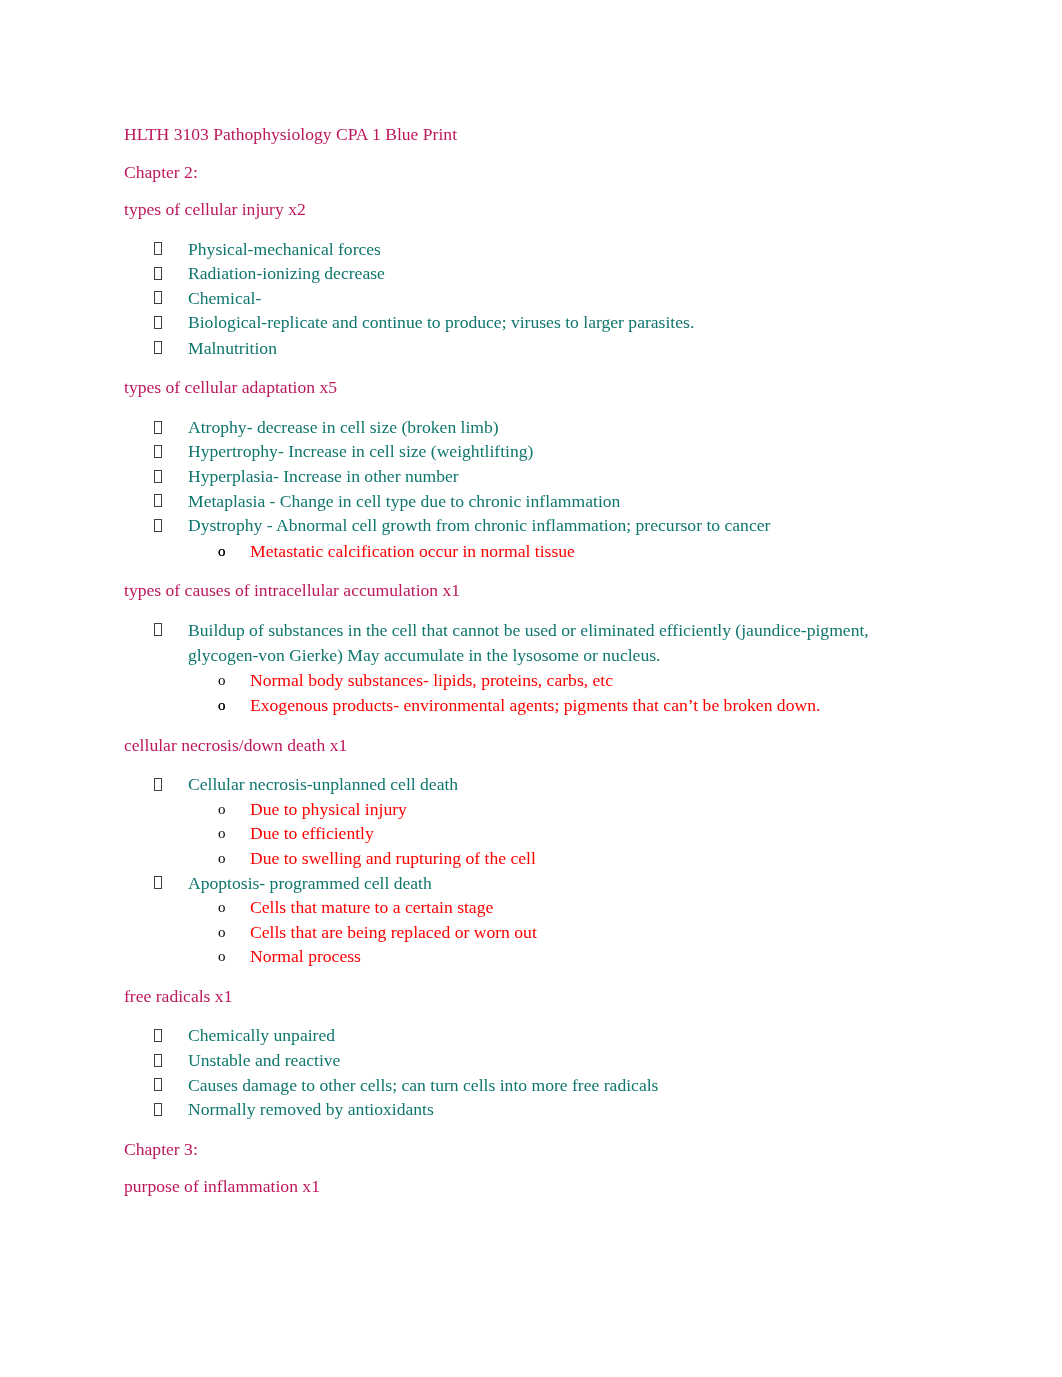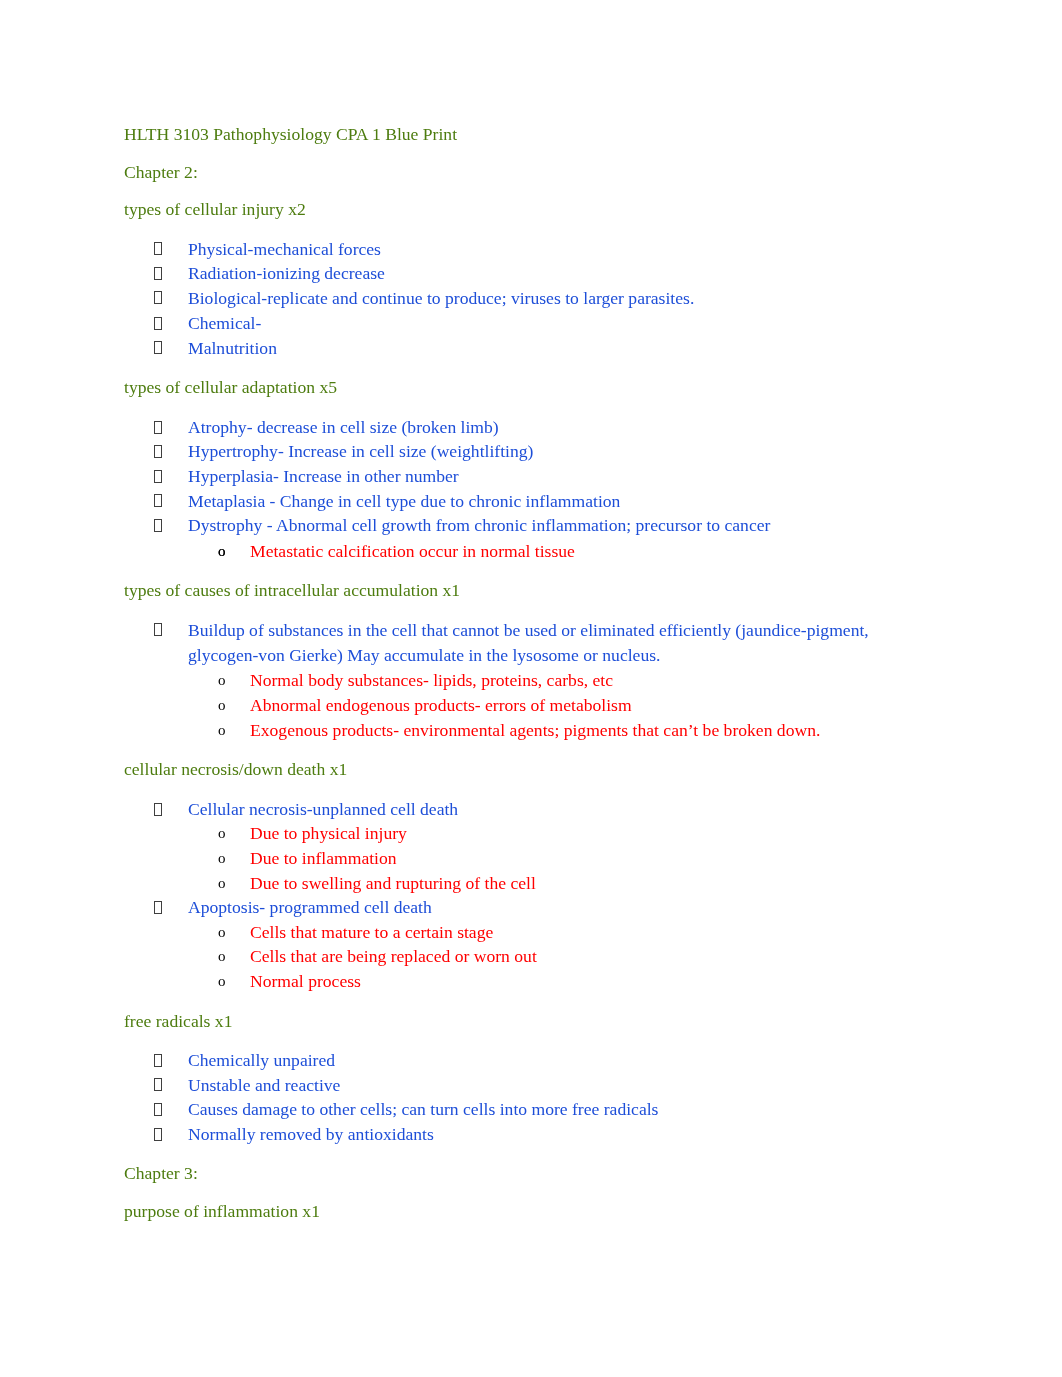--- a/index.html
+++ b/index.html
@@ -19,39 +19,39 @@
     width: 1062px;
     height: 1377px;
     background: #ffffff;
     padding: 124px 124px 0 124px;
   }
 
   
   .para {
     font-size: 17.6px;
     line-height: 20px;
-    color: #4d7c0f;
+    color: #be185d;
     margin: 0 0 17.5px 0;
     white-space: pre-wrap;
   }
   .para.title { margin-bottom: 17.5px; }
 
   
   .list {
     margin: 0 0 17px 0;
     padding: 0;
     list-style: none;
   }
 
   .l1 {
     position: relative;
     padding-left: 64px;          
     font-size: 17.6px;
     line-height: 24.6px;
-    color: #1d4ed8;
+    color: #0f766e;
     margin: 0;
     text-indent: 0;
   }
   .l1 > .marker {
     position: absolute;
     left: 30px;                  
     top: 0;
     width: 11px;
     height: 24.6px;
     display: flex;
@@ -102,26 +102,26 @@
   <div id="body-root">
       <p class="para">Chapter 2:</p>
       <p class="para">types of cellular injury x2</p>
       <div class="list">
         <div class="l1"><span class="marker">
             <span class="tofu"></span>
           </span><span class="txt">Physical-mechanical forces</span></div>
         <div class="l1"><span class="marker">
             <span class="tofu"></span>
           </span><span class="txt">Radiation-ionizing decrease</span></div>
+        <div class="l1"><span class="marker">
+            <span class="tofu"></span>
+          </span><span class="txt">Chemical-</span></div>
         <div class="l1 wrap"><span class="marker">
             <span class="tofu"></span>
           </span><span class="txt">Biological-replicate and continue to produce; viruses to larger parasites.</span></div>
-        <div class="l1"><span class="marker">
-            <span class="tofu"></span>
-          </span><span class="txt">Chemical-</span></div>
         <div class="l1"><span class="marker">
             <span class="tofu"></span>
           </span><span class="txt">Malnutrition</span></div>
       </div>
       <p class="para">types of cellular adaptation x5</p>
       <div class="list">
         <div class="l1"><span class="marker">
             <span class="tofu"></span>
           </span><span class="txt">Atrophy- decrease in cell size (broken limb)</span></div>
         <div class="l1"><span class="marker">
@@ -138,30 +138,30 @@
           </span><span class="txt">Dystrophy - Abnormal cell growth from chronic inflammation; precursor to cancer</span></div>
         <div class="l2"><span class="marker">o</span></div>
         <div class="l2"><span class="marker">o</span><span class="txt">Metastatic calcification occur in normal tissue</span></div>
       </div>
       <p class="para">types of causes of intracellular accumulation x1</p>
       <div class="list">
         <div class="l1 wrap"><span class="marker">
             <span class="tofu"></span>
           </span><span class="txt">Buildup of substances in the cell that cannot be used or eliminated efficiently (jaundice-pigment, glycogen-von Gierke) May accumulate in the lysosome or nucleus.</span></div>
         <div class="l2"><span class="marker">o</span><span class="txt">Normal body substances- lipids, proteins, carbs, etc</span></div>
-        <div class="l2"><span class="marker">o</span><span class="txt">Abnormal endogenous products- errors of metabolism</span></div>
+        <div class="l2"><span class="marker">o</span></div>
         <div class="l2"><span class="marker">o</span><span class="txt">Exogenous products- environmental agents; pigments that can’t be broken down.</span></div>
       </div>
       <p class="para">cellular necrosis/down death x1</p>
       <div class="list">
         <div class="l1"><span class="marker">
             <span class="tofu"></span>
           </span><span class="txt">Cellular necrosis-unplanned cell death</span></div>
         <div class="l2"><span class="marker">o</span><span class="txt">Due to physical injury</span></div>
-        <div class="l2"><span class="marker">o</span><span class="txt">Due to inflammation</span></div>
+        <div class="l2"><span class="marker">o</span><span class="txt">Due to efficiently</span></div>
         <div class="l2"><span class="marker">o</span><span class="txt">Due to swelling and rupturing of the cell</span></div>
         <div class="l1"><span class="marker">
             <span class="tofu"></span>
           </span><span class="txt">Apoptosis- programmed cell death</span></div>
         <div class="l2"><span class="marker">o</span><span class="txt">Cells that mature to a certain stage</span></div>
         <div class="l2"><span class="marker">o</span><span class="txt">Cells that are being replaced or worn out</span></div>
         <div class="l2"><span class="marker">o</span><span class="txt">Normal process</span></div>
       </div>
       <p class="para">free radicals x1</p>
       <div class="list">

